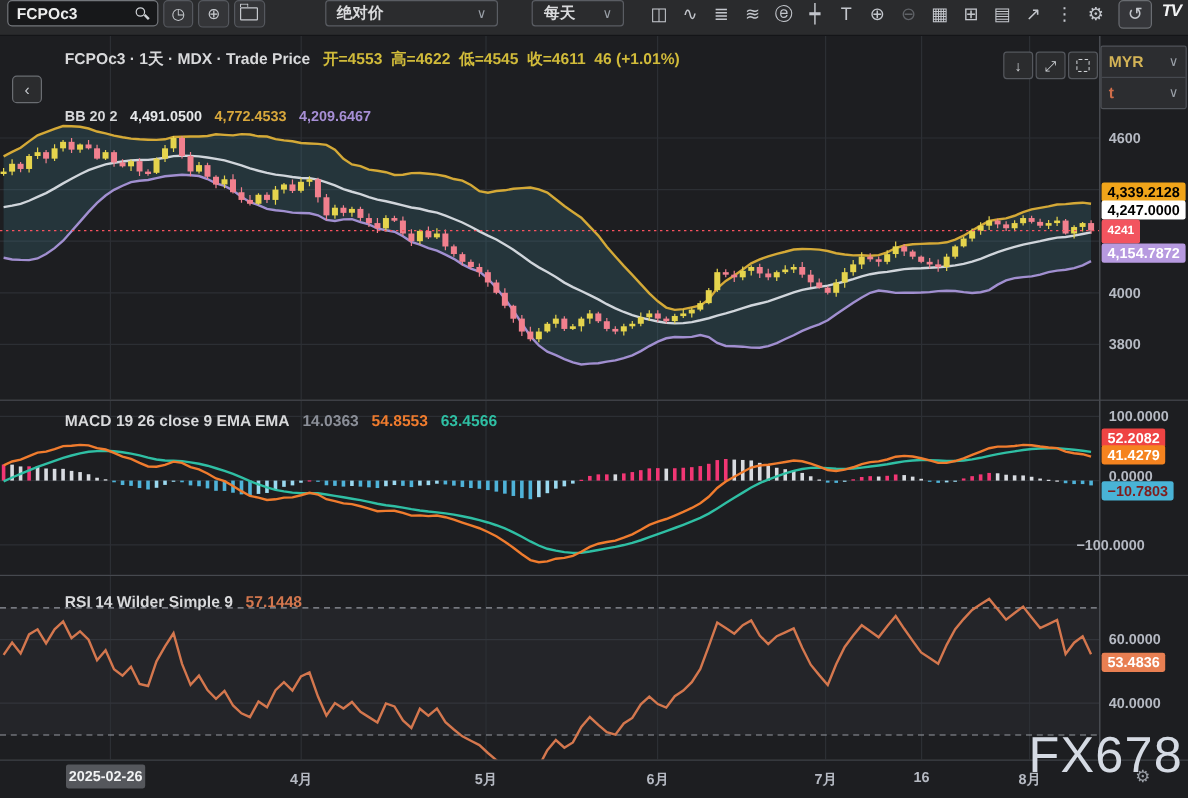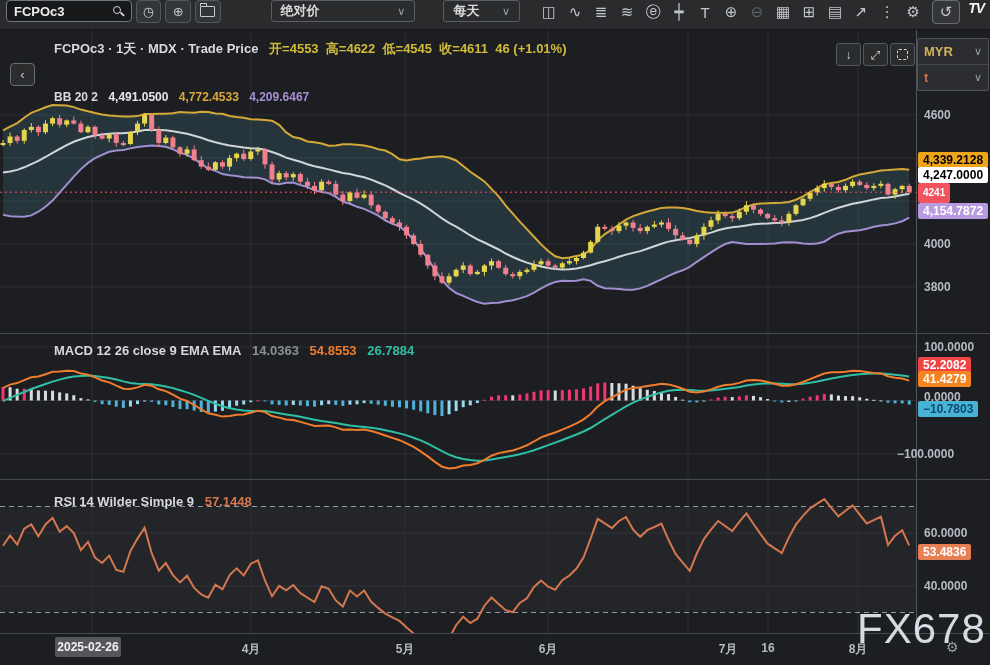--- a/index.html
+++ b/index.html
@@ -557,24 +557,24 @@
 <div class="back-btn">
   <span>‹</span>
 </div>
 <div class="legend" style="left:10px;top:90px;font-size:12px;">
   <span style="color:#d8d9db">BB 20 2</span>
   <span style="color:#e6e8ea">4,491.0500</span>
   <span style="color:#d9a83c">4,772.4533</span>
   <span style="color:#a78fd6">4,209.6467</span>
 </div>
 <div class="legend" style="left:10px;top:343px;">
-  <span style="color:#d8d9db">MACD 12 26 close 9 EMA EMA</span>
+  <span style="color:#d8d9db">MACD 19 26 close 9 EMA EMA</span>
   <span style="color:#8b8f98">14.0363</span>
   <span style="color:#f07c2e">54.8553</span>
-  <span style="color:#2fbfa4">26.7884</span>
+  <span style="color:#2fbfa4">63.4566</span>
 </div>
 <div class="legend" style="left:10px;top:494px;">
   <span style="color:#d8d9db">RSI 14 Wilder Simple 9</span>
   <span style="color:#d4774e">57.1448</span>
 </div>
 
 <div class="ov-btn" style="left:836px;">
     <span>↓</span>
   </div>
 <div class="ov-btn" style="left:863px;">
@@ -595,35 +595,35 @@
     <span class="chev">∨</span>
   </div>
 </div>
 
 <div id="time-axis">
   <div id="date-box">2025-02-26</div>
   <span id="ta-gear">⚙</span>
 <span class="t-label" style="left: 251px;">4月</span>
     <span class="t-label" style="left: 405px;">5月</span>
     <span class="t-label" style="left: 548px;">6月</span>
-    <span class="t-label" style="left: 728px;">7月</span>
+    <span class="t-label" style="left: 688px;">7月</span>
     <span class="t-label" style="left: 768px;">16</span>
     <span class="t-label" style="left: 858px;">8月</span>
   </div>
 
 <div id="watermark">FX678</div>
 
 <div class="tick" style="top: 108px; left: 924px;">4600</div>
 <div class="tick" style="top: 237px; left: 924px;">4000</div>
 <div class="tick" style="top: 280px; left: 924px;">3800</div>
 <div class="tick" style="top: 340px; left: 924px;">100.0000</div>
 <div class="tick" style="top: 390px; left: 924px;">0.0000</div>
 <div class="tick" style="top: 447px; left: 897px;">−100.0000</div>
 <div class="tick" style="top: 526px; left: 924px;">60.0000</div>
 <div class="tick" style="top: 579px; left: 924px;">40.0000</div>
 <div class="tag" style="top: 152px; left: 918px; background: rgb(240, 164, 26); color: rgb(0, 0, 0);">4,339.2128</div>
 <div class="tag" style="top: 167px; left: 918px; background: rgb(255, 255, 255); color: rgb(0, 0, 0);">4,247.0000</div>
 <div class="tag" style="top: 183px; left: 918px; background: rgb(242, 84, 95); color: rgb(255, 255, 255); font-size: 10px; line-height: 18px;">4241</div>
 <div class="tag" style="top: 203px; left: 918px; background: rgb(183, 154, 224); color: rgb(255, 255, 255);">4,154.7872</div>
 <div class="tag" style="top: 357px; left: 918px; background: #ef4444; color: rgb(255, 255, 255);">52.2082</div>
 <div class="tag" style="top: 371px; left: 918px; background: rgb(245, 131, 31); color: rgb(255, 255, 255);">41.4279</div>
-<div class="tag" style="top: 401px; left: 918px; background: rgb(73, 179, 214); color: #0c4a6e;">−10.7803</div>
+<div class="tag" style="top: 401px; left: 918px; background: rgb(73, 179, 214); color: #7f1d1d;">−10.7803</div>
 <div class="tag" style="top: 544px; left: 918px; background: rgb(232, 127, 82); color: rgb(255, 255, 255);">53.4836</div>
 
 </body></html>

